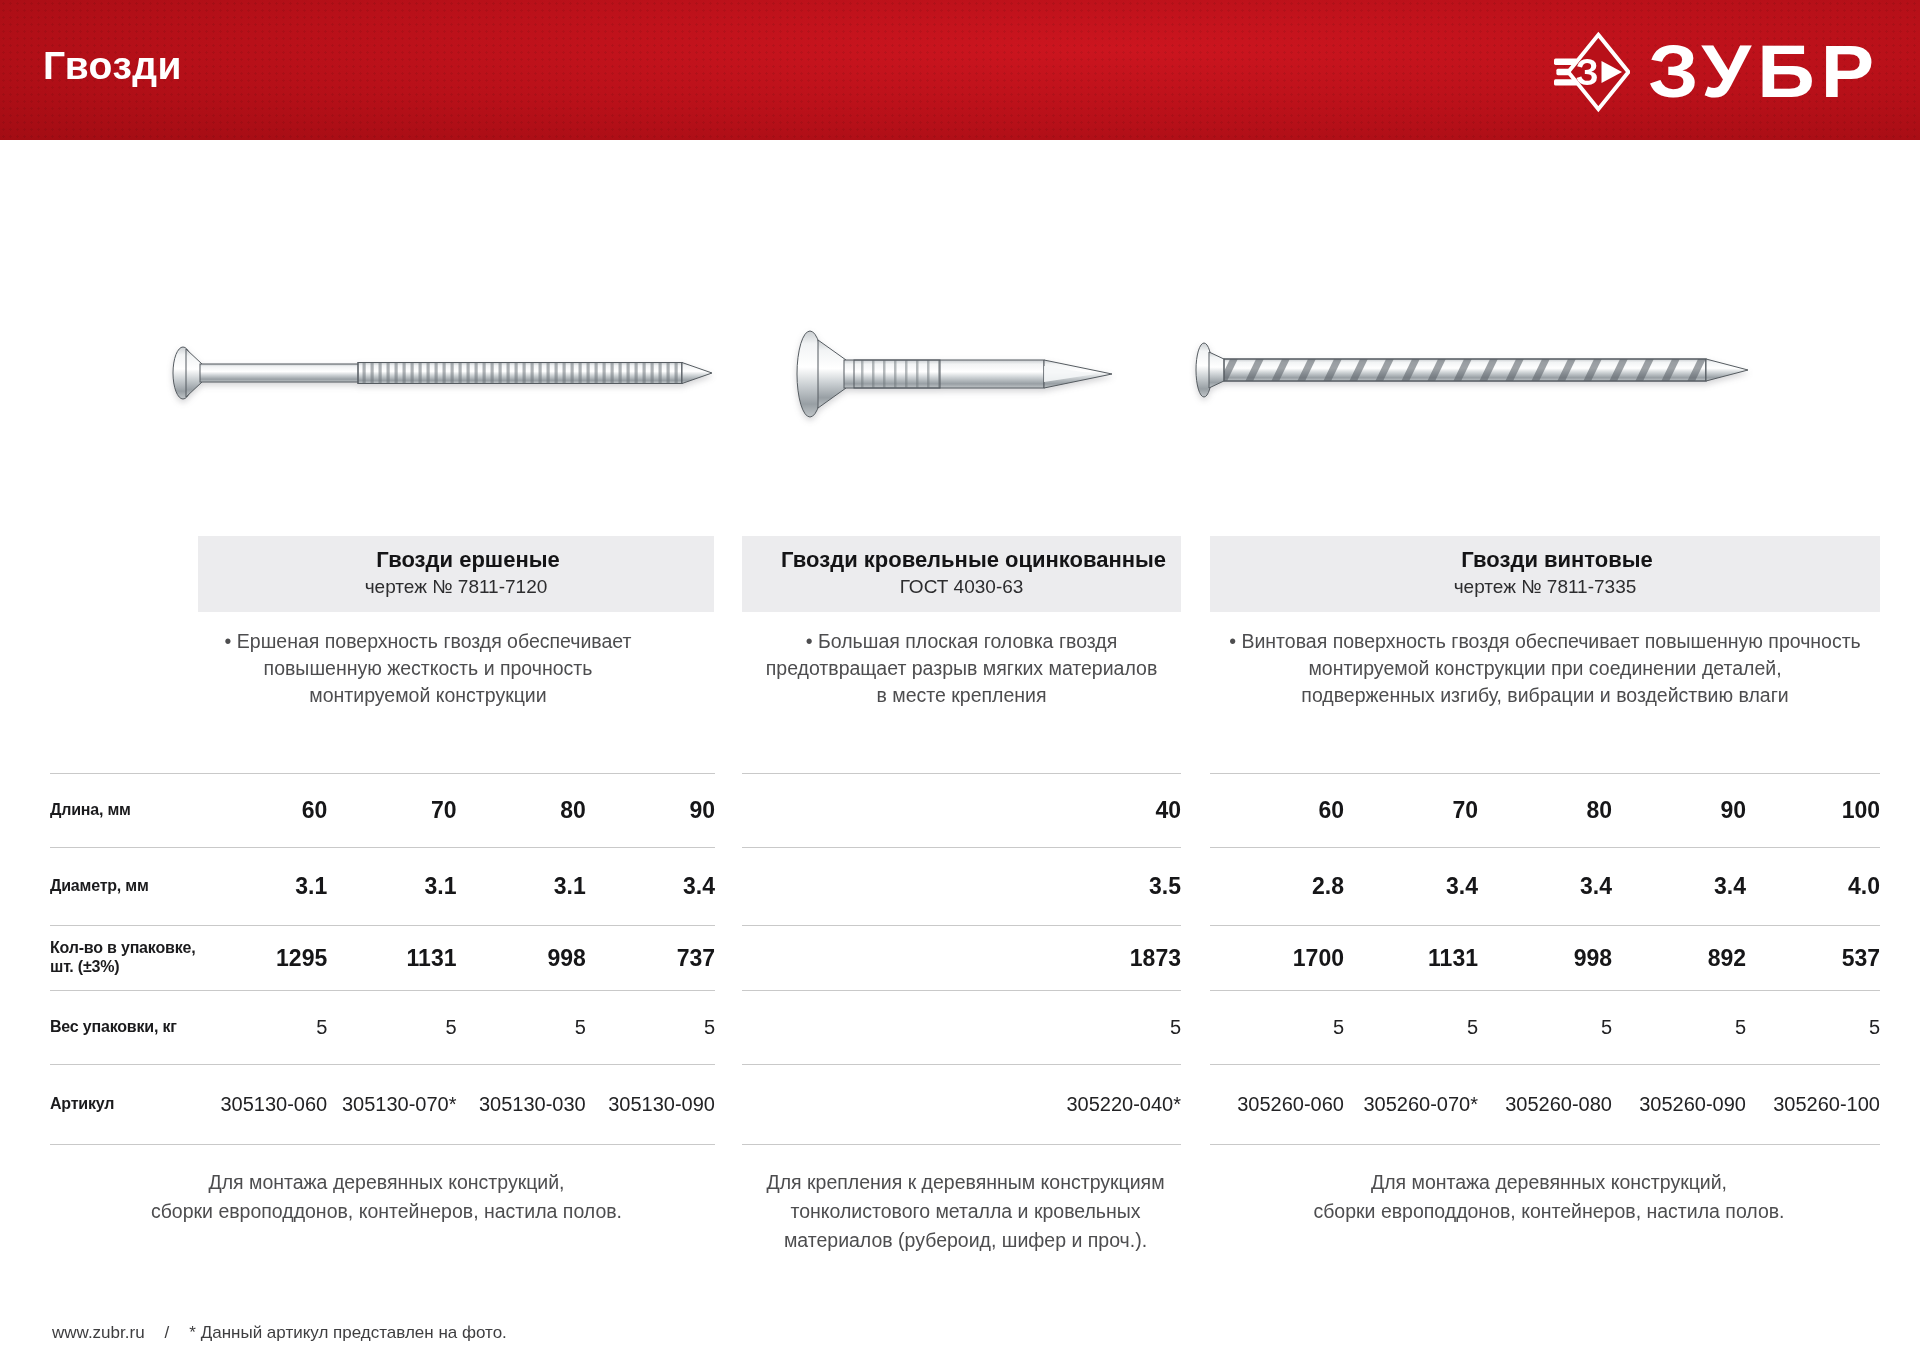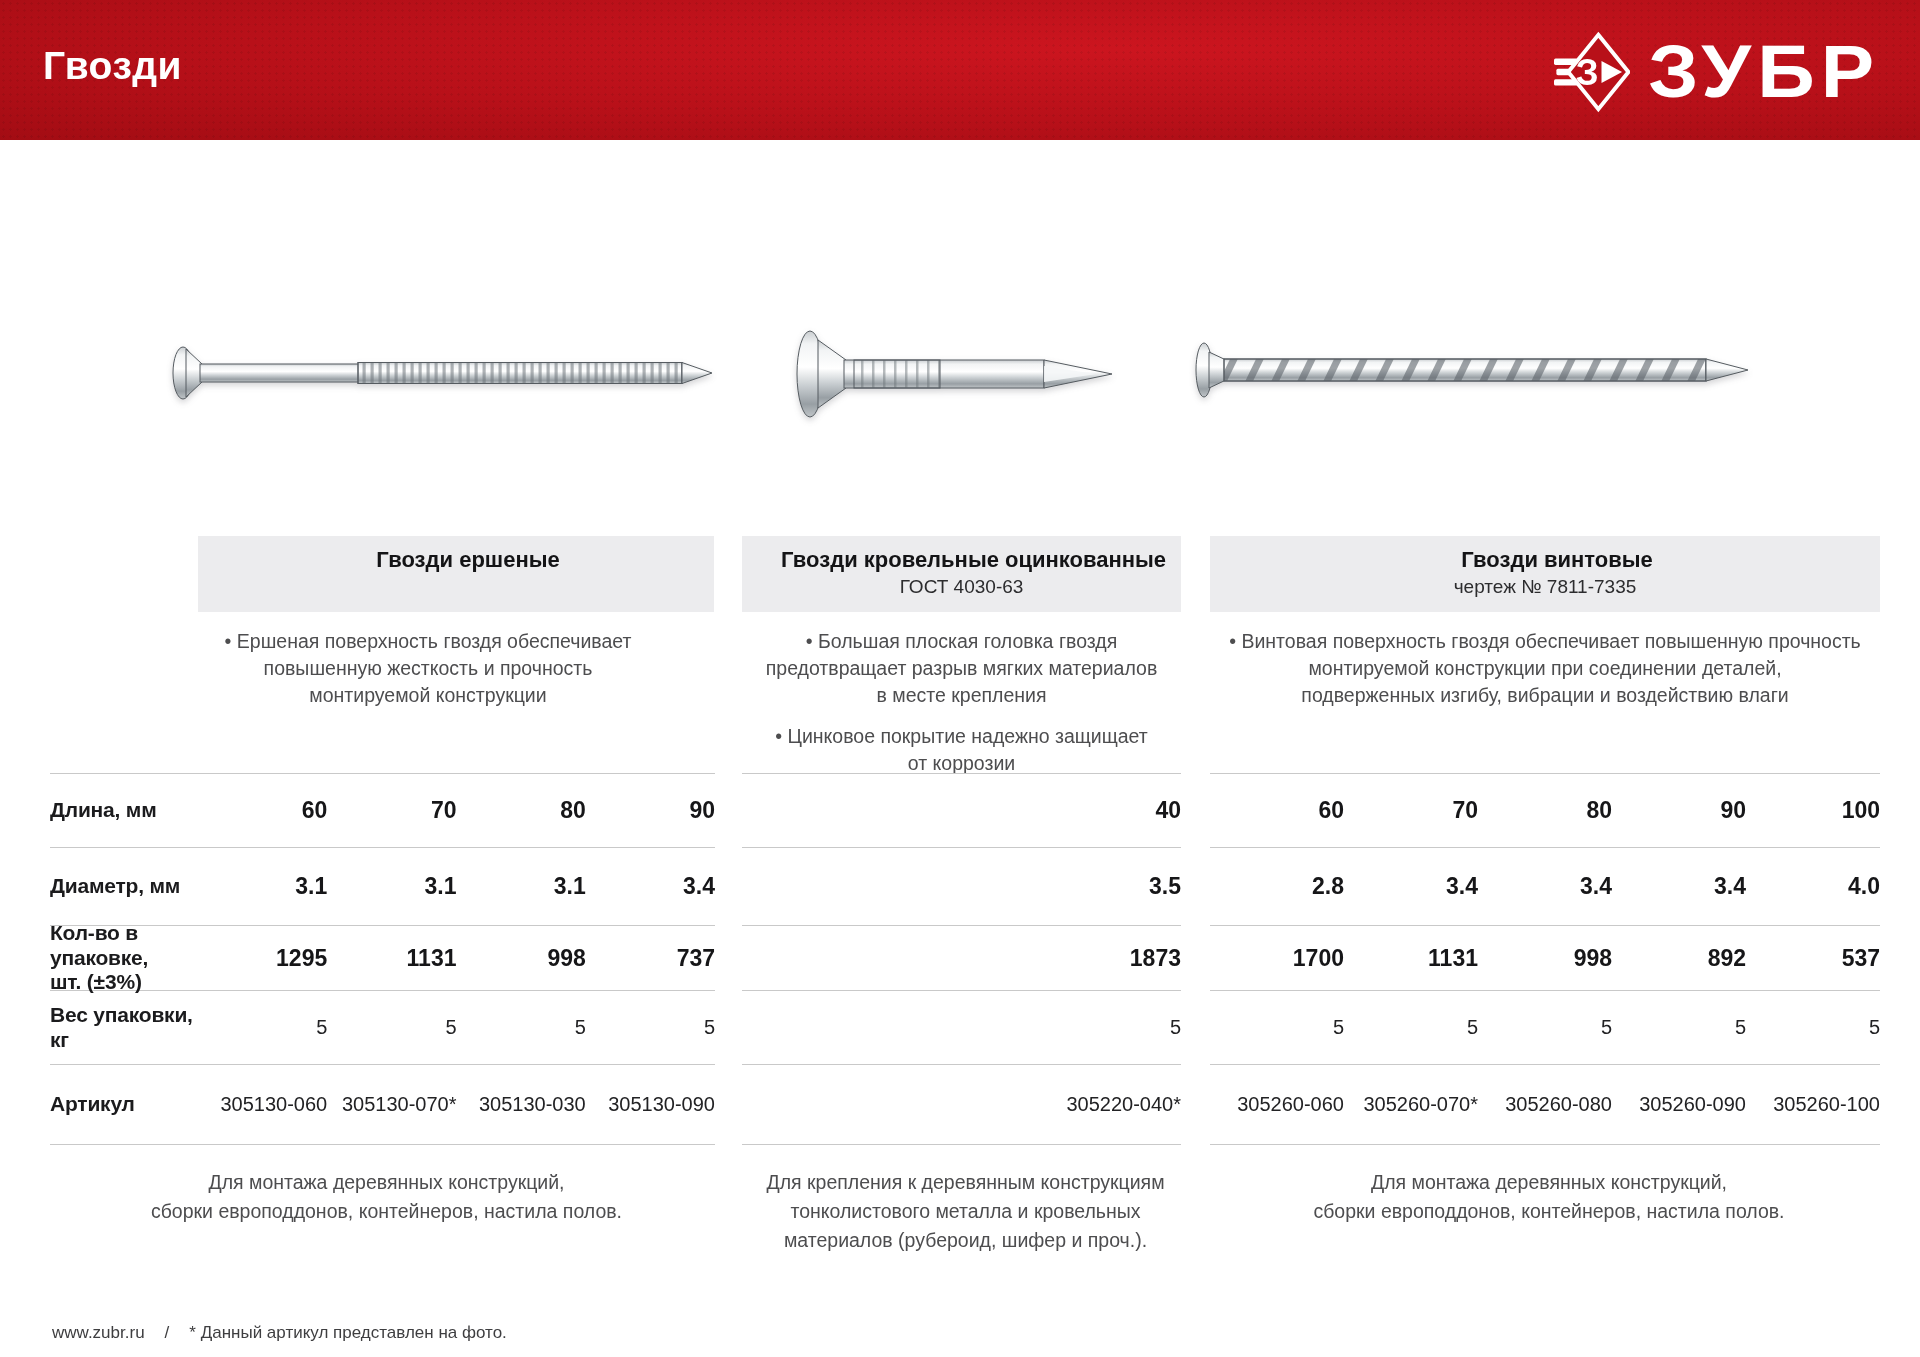--- a/index.html
+++ b/index.html
@@ -30,21 +30,21 @@
   .phead{position:absolute;top:536px;height:76px;background:#ececee;text-align:center;box-sizing:border-box;padding-top:10px;}
   .pt{font-size:22px;font-weight:700;color:#141416;line-height:28px;margin-left:24px;}
   .ps{font-size:19px;color:#2c2c2e;line-height:26px;}
   
   .bullets{position:absolute;top:628px;text-align:center;}
   .bullet{margin:0 0 14px 0;font-size:19.5px;line-height:27px;color:#4d4d4f;white-space:pre-line;}
   
   .spec{position:absolute;top:773px;border-bottom:1px solid #c9c9c9;}
   .srow{display:flex;align-items:center;border-top:1px solid #c9c9c9;box-sizing:border-box;}
   .r-len{height:74px}.r-dia{height:78px}.r-qty{height:65px}.r-wt{height:74px}.r-sku{height:80px}
-  .lbl{width:148px;flex:0 0 148px;font-weight:700;font-size:21px;line-height:1.18;color:#1b1b1d;white-space:pre-line;letter-spacing:-.2px;}
+  .lbl{width:148px;flex:0 0 148px;font-weight:700;font-size:16px;line-height:1.18;color:#1b1b1d;white-space:pre-line;letter-spacing:-.2px;}
   .val{flex:1;text-align:right;}
   .vb{font-weight:700;font-size:23px;color:#161618;}
   .vr{font-weight:400;font-size:20px;color:#222224;}
   
   .desc{position:absolute;top:1164px;margin:4px;text-align:center;font-size:19.5px;line-height:29px;color:#4d4d4f;white-space:pre-line;}
   
   .ftr{position:absolute;left:52px;top:1323px;display:flex;gap:20px;align-items:baseline;font-size:17px;color:#3e3e40;}
 </style>
 </head>
 <body>
@@ -117,41 +117,40 @@
       <ellipse cx="12" cy="34" rx="8" ry="27" fill="url(#met)"></ellipse>
       <polygon points="17,16 34,24 34,44 17,52" fill="url(#met)"></polygon>
       <rect x="32" y="23" width="482" height="22" fill="url(#met)"></rect>
       <rect x="32" y="23" width="482" height="22" fill="url(#twist)"></rect>
       <polygon points="514,23 556,34 514,45" fill="url(#met)"></polygon>
     </g>
   </svg>
 
   <div class="phead" style="left:198px;width:516px">
     <div class="pt">Гвозди ершеные</div>
+    <div class="ps">чертеж № 7811-7120</div>
   </div>
   <div class="phead" style="left:742px;width:439px">
     <div class="pt">Гвозди кровельные оцинкованные</div>
     <div class="ps">ГОСТ 4030-63</div>
   </div>
   <div class="phead" style="left:1210px;width:670px">
     <div class="pt">Гвозди винтовые</div>
     <div class="ps">чертеж № 7811-7335</div>
   </div>
 
   <div class="bullets" style="left:188px;width:480px">
     <p class="bullet">•  Ершеная поверхность гвоздя обеспечивает
 повышенную жесткость и прочность
 монтируемой конструкции</p>
   </div>
   <div class="bullets" style="left:742px;width:439px">
     <p class="bullet">•  Большая плоская головка гвоздя
 предотвращает разрыв мягких материалов
 в месте крепления</p>
-    <p class="bullet">•  Цинковое покрытие надежно защищает
-от коррозии</p>
   </div>
   <div class="bullets" style="left:1210px;width:670px">
     <p class="bullet">•  Винтовая поверхность гвоздя обеспечивает повышенную прочность
 монтируемой конструкции при соединении  деталей,
 подверженных изгибу, вибрации и воздействию влаги</p>
   </div>
 
   <div class="spec" style="left:50px;width:665px">
     <div class="srow r-len">
       <div class="lbl">Длина, мм</div>

